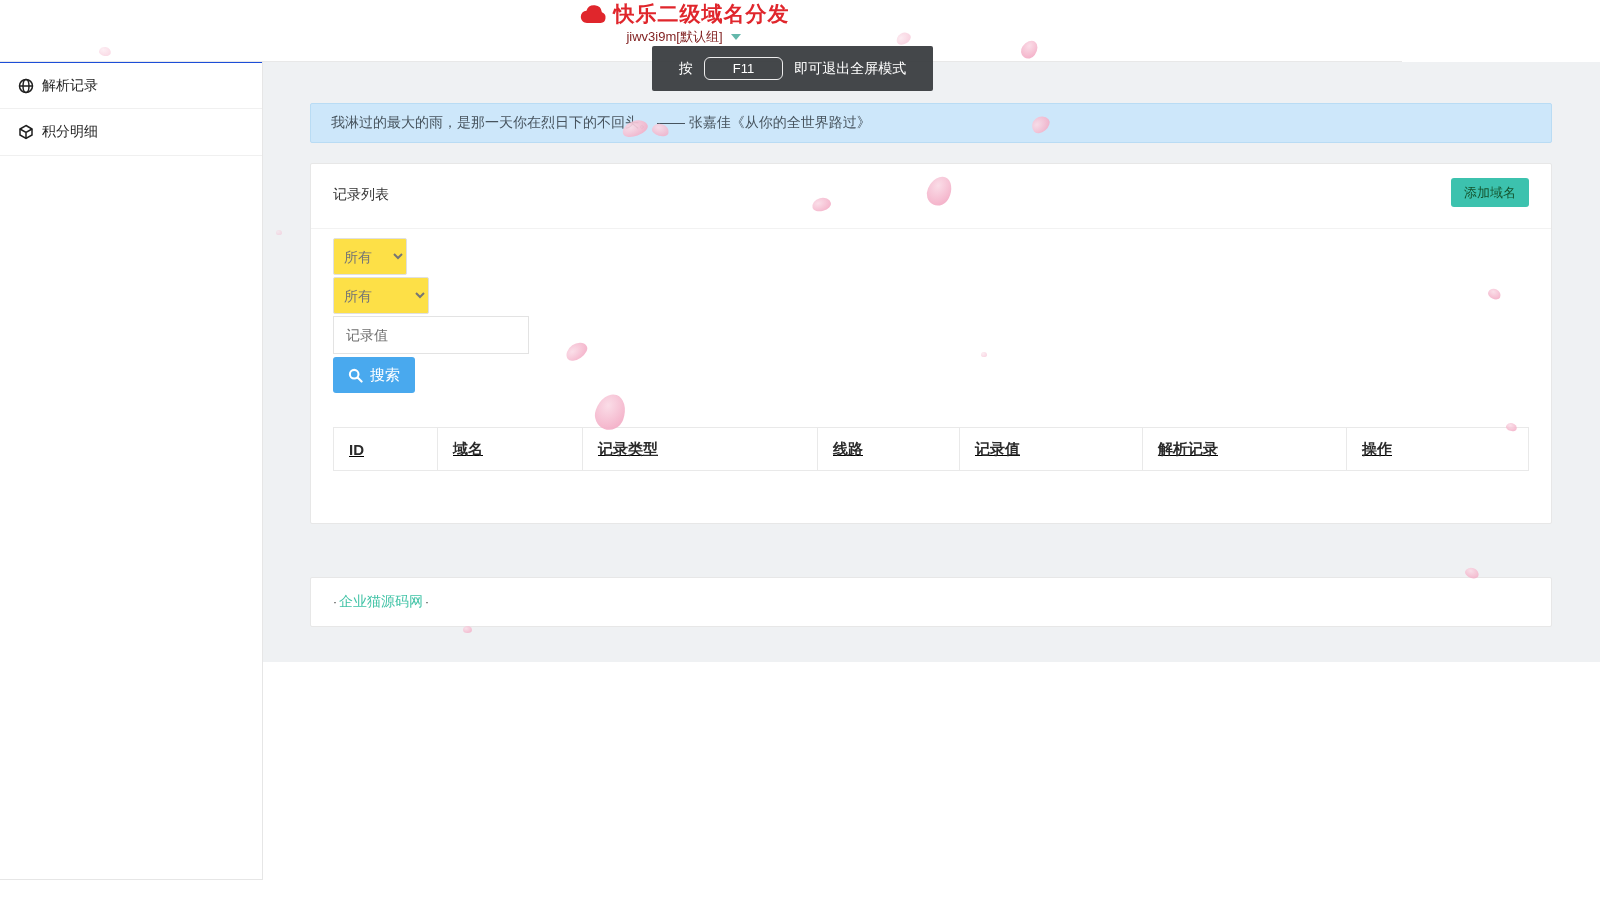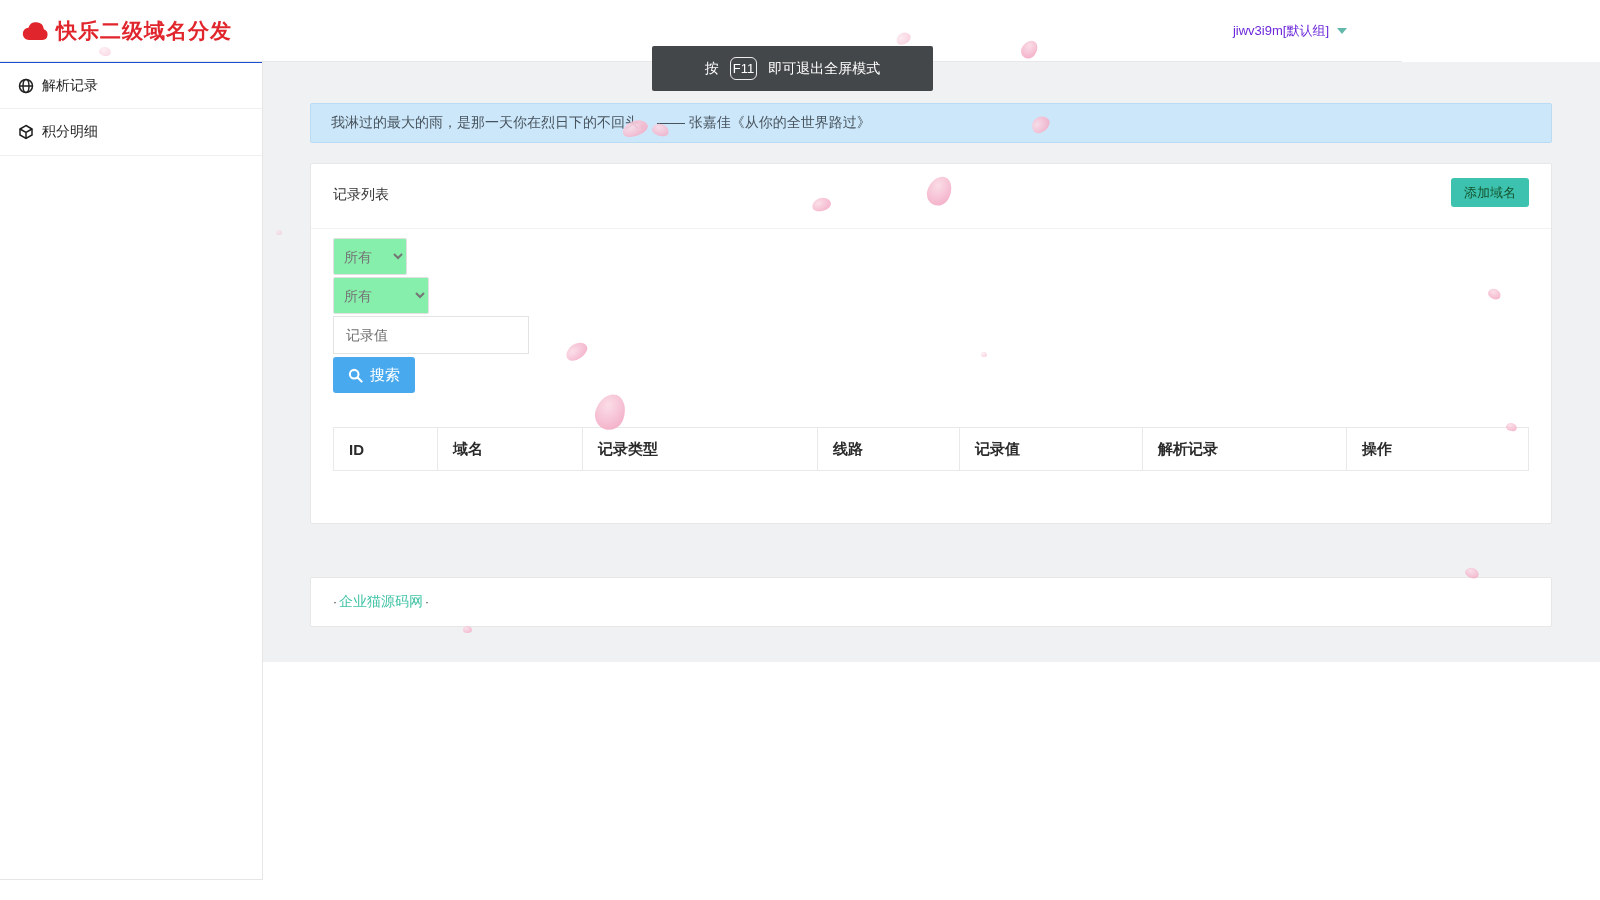--- a/index.html
+++ b/index.html
@@ -2,32 +2,32 @@
 <html><head>
 <meta charset="utf-8">
 <style>
   * { margin:0; padding:0; box-sizing:border-box; }
   html,body { width:1600px; height:900px; overflow:hidden; background:#fff;
     font-family:"Liberation Sans","DejaVu Sans",sans-serif; }
 
   
   .navbar { position:absolute; left:0; top:0; width:1402px; height:62px;
     background:#fff; border-bottom:1px solid #e8e8e8; display:flex;
-    align-items:center; justify-content:space-between; padding:0 55px 0 20px; z-index:5; }
+    align-items:center; padding:0 55px 0 20px; z-index:5;flex-direction:column; }
   .brand { display:flex; align-items:center; gap:6px; cursor:pointer; }
   .brand-title { color:#e0262c; font-size:21px; font-weight:bold; letter-spacing:1px; }
-  .user-menu { display:flex; align-items:center; gap:8px; color:#6d28d9; font-size:13px; cursor:pointer; }
+  .user-menu { display:flex; align-items:center; gap:8px; color:#7f1d1d; font-size:13px; cursor:pointer; }
   .caret { width:0; height:0; border-left:5px solid transparent; border-right:5px solid transparent;
     border-top:6px solid #64b8ab; }
 
   
   .fs-toast { position:absolute; left:652px; top:46px; width:281px; height:45px;
     background:rgba(60,64,67,0.96); color:#fff; z-index:60; display:flex;
     align-items:center; justify-content:center; gap:11px; font-size:14px; border-radius:2px; }
-  .fs-key { border:1px solid #ededed; border-radius:6px; padding:3px 2px; font-size:13px; }
+  .fs-key { border:1px solid #ededed; border-radius:6px; padding:3px 28px; font-size:13px; }
 
   
   .sidebar { position:absolute; left:0; top:62px; width:263px; height:818px;
     background:#fff; border-right:1px solid #e6e6e6; border-bottom:1px solid #e6e6e6; z-index:4; }
   .side-item { height:47px; display:flex; align-items:center; gap:8px; padding:0 18px;
     font-size:14px; color:#1f1f1f; border-bottom:1px solid #f0f0f0; cursor:pointer; }
   .side-item:first-child { border-top:1px solid #1d4ed8; }
   .side-icon { width:16px; height:16px; display:inline-flex; }
 
   
@@ -37,32 +37,32 @@
   .notice { height:40px; background:#cde7fa; border:1px solid #b9dcf4; border-radius:2px;
     display:flex; align-items:center; padding:0 20px; font-size:14px; color:#47545e; }
 
   .panel { background:#fff; border:1px solid #e7e7e7; border-radius:2px; margin-top:20px; position:relative; }
   .panel-heading { height:65px; border-bottom:1px solid #f2f2f2; padding:22px 22px 0; font-size:14px; color:#333; }
   .add-domain-btn { position:absolute; right:22px; top:14px; height:29px; padding:0 13px;
     background:#3cc2ae; color:#14532d; border:none; border-radius:3px; font-size:13px; cursor:pointer; }
   .panel-body { padding:9px 22px 52px; }
 
   .flt-select { display:block; height:37px; border:1px solid #e0e0e0; border-radius:2px;
-    color:#757575; font-size:14px; background:#86efac; padding:0 6px; margin-bottom:2px; outline:none; }
+    color:#757575; font-size:14px; background:#fde047; padding:0 6px; margin-bottom:2px; outline:none; }
   .flt-select.s1 { width:74px; }
   .flt-select.s2 { width:96px; }
   .flt-input { display:block; width:196px; height:38px; border:1px solid #e3e3e3;
     padding:0 12px; font-size:14px; color:#333; outline:none; }
   .flt-input + .flt-input { margin-top:-1px; }
   .flt-input::placeholder { color:#6f6f6f; opacity:1; }
   .search-btn { margin-top:3px; width:82px; height:36px; background:#49a9ee; color:#fff;
     border:none; border-radius:3px; font-size:15px; display:flex; align-items:center;
     justify-content:center; gap:7px; cursor:pointer; }
 
-  table.records { width:100%; border-collapse:collapse; table-layout:fixed; margin-top:34px; }
+  table.records { width:100%; border-collapse:collapse; table-layout:fixed; margin-top:34px;text-decoration:underline; }
   table.records th { border:1px solid #e9e9e9; height:43px; text-align:left;
     padding:0 15px; font-size:15px; color:#2b2b2b; font-weight:bold; background:#fff; }
 
   .footer-panel { background:#fff; border:1px solid #e7e7e7; border-radius:2px; margin-top:53px;
     height:50px; display:flex; align-items:center; padding:0 22px; font-size:14px; }
   .footer-panel .dot { color:#333; font-size:12px; }
   .footer-link { color:#41c3a6; text-decoration:none; margin:7px 2px; cursor:pointer; }
 
   
   .petal { position:absolute; background:radial-gradient(ellipse at 35% 35%, #fadbe6 0%, #f4b3ca 70%, #f0a4c0 100%);

